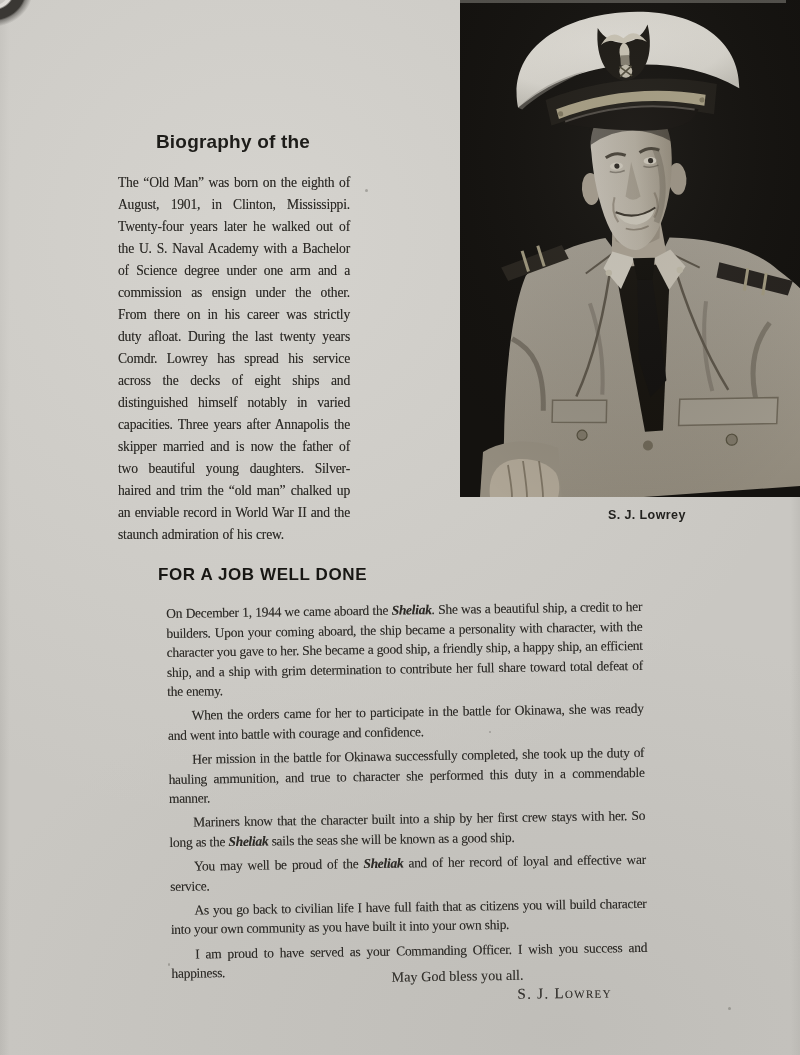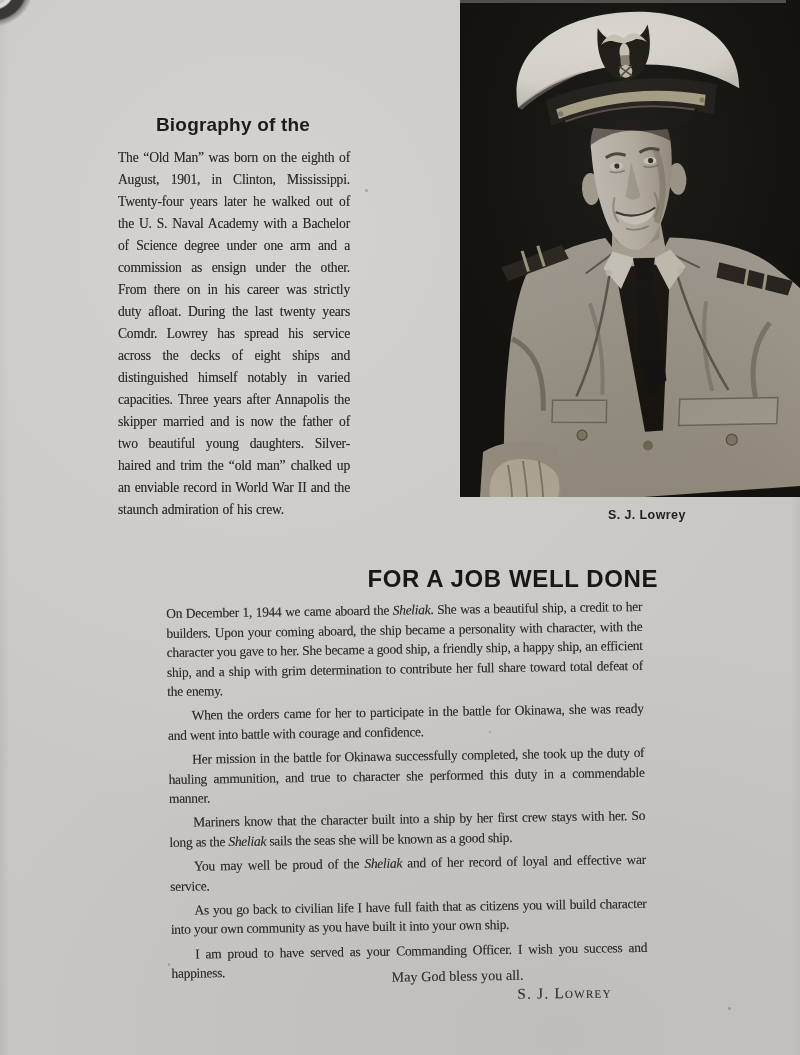--- a/index.html
+++ b/index.html
@@ -23,45 +23,45 @@
         rgba(0,0,0,0) 0 17px,
         rgba(224,222,217,.95) 18px 21px,
         #3a3834 23px 33px,
         rgba(58,56,52,.5) 35px,
         rgba(58,56,52,0) 41px);
   }
   .speck{position:absolute;border-radius:50%;background:rgba(72,68,62,.32);}
 
   
   .bio{position:absolute;left:100px;top:112px;width:266px;}
-  .bio-title{margin:0;text-align:center;font-family:"Liberation Sans", sans-serif;
+  .bio-title{margin:17px;text-align:center;font-family:"Liberation Sans", sans-serif;
     font-weight:bold;font-size:19px;line-height:26px;color:#1d1c19;letter-spacing:.2px;}
   .bio-title .line{display:block;}
   .bio-body{margin:9px 0 0 18px;width:232px;text-align:justify;
     font-size:13.6px;line-height:22px;color:#2c2a26;letter-spacing:-.2px;word-spacing:.5px;
     text-shadow:0 0 .4px rgba(40,38,34,.45);}
 
   
   .photo{position:absolute;left:460px;top:0;width:340px;height:497px;margin:0;}
   .photo svg{display:block;}
   .photo-caption{position:absolute;left:608px;top:508px;
     font-family:"Liberation Sans", sans-serif;font-weight:bold;font-size:12.5px;
     color:#23221f;letter-spacing:.4px;}
 
   
-  .letter-title{position:absolute;left:158px;top:565px;width:500px;margin:0;text-align:right;
-    font-family:"Liberation Sans", sans-serif;font-weight:bold;font-size:24px;
+  .letter-title{position:absolute;left:158px;top:565px;width:500px;margin:0;text-align:left;
+    font-family:"Liberation Sans", sans-serif;font-weight:bold;font-size:17px;
     letter-spacing:.6px;color:#181714;}
   .letter{position:absolute;left:166px;top:604px;width:476px;
     transform:rotate(-0.85deg);transform-origin:0 0;color:#2c2a26;}
   .lp{margin:0 0 4.5px 0;font-size:13.5px;line-height:19.6px;text-align:justify;
     text-indent:24px;letter-spacing:-.3px;word-spacing:.2px;
     text-shadow:0 0 .4px rgba(40,38,34,.4);}
   .lp.first{text-indent:0;}
-  .lp i{font-style:italic;}
+  .lp i{font-style:italic;font-weight:bold;}
   .closing{margin:-16px 0 0 0;position:relative;left:48px;width:476px;text-align:center;
     font-size:14.2px;color:#34322d;text-shadow:0 0 .4px rgba(40,38,34,.4);}
   .signature{margin:2px 36px 0 0;text-align:right;font-size:15px;font-variant:small-caps;
     letter-spacing:1.3px;color:#34322e;text-shadow:0 0 .4px rgba(40,38,34,.4);}
 </style>
 </head>
 <body>
 
 <div class="page">
 

